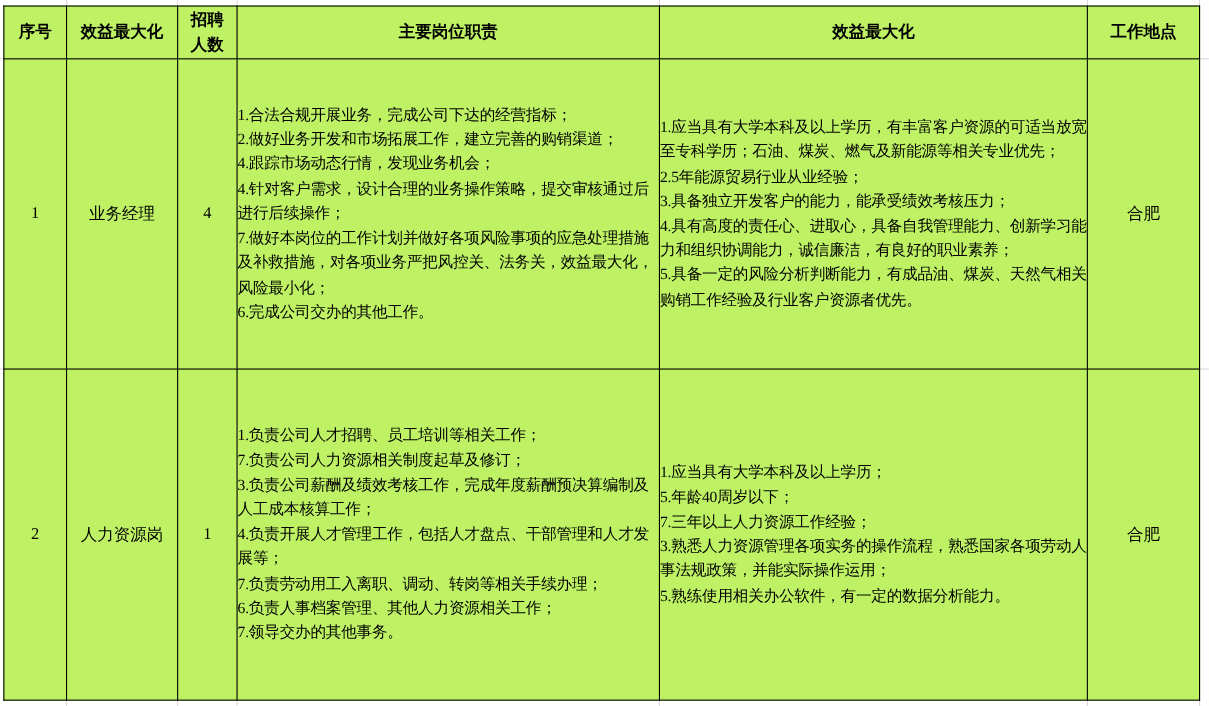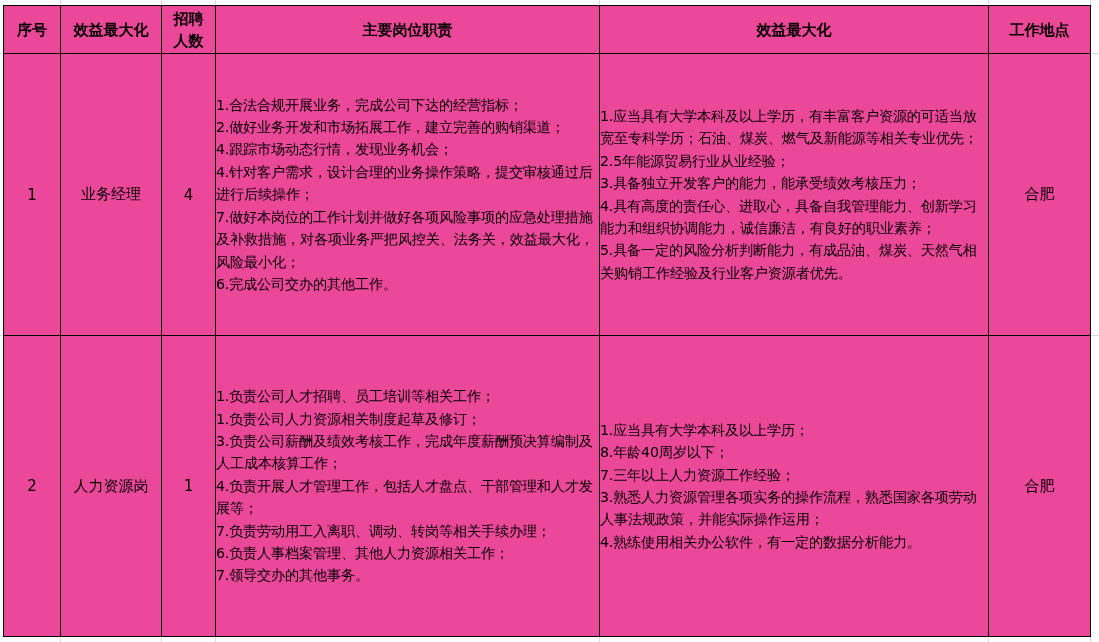--- a/index.html
+++ b/index.html
@@ -22,21 +22,22 @@
   }
   .grid-v { width: 1px; top: 0; height: 642px; }
   .grid-h { height: 1px; left: 0; width: 1099px; }
 
   table.jobs {
     position: absolute;
     left: 3px;
     top: 5px;
     border-collapse: collapse;
     table-layout: fixed;
-    background: #ec4899;
+    background: #bef264;
+    font-family: Liberation Serif, serif;
   }
   table.jobs td, table.jobs th {
     border: 1.5px solid #000;
     padding: 0;
     vertical-align: middle;
   }
   th {
     font-weight: bold;
     font-size: 15px;
     text-align: center;
@@ -113,30 +114,30 @@
         <span class="line">5.具备一定的风险分析判断能力，有成品油、煤炭、天然气相关购销工作经验及行业客户资源者优先。</span>
       </td>
       <td class="center">合肥</td>
     </tr>
     <tr style="height:301px">
       <td class="center">2</td>
       <td class="center">人力资源岗</td>
       <td class="center">1</td>
       <td class="text">
         <span class="line">1.负责公司人才招聘、员工培训等相关工作；</span>
-        <span class="line">1.负责公司人力资源相关制度起草及修订；</span>
+        <span class="line">7.负责公司人力资源相关制度起草及修订；</span>
         <span class="line">3.负责公司薪酬及绩效考核工作，完成年度薪酬预决算编制及人工成本核算工作；</span>
         <span class="line">4.负责开展人才管理工作，包括人才盘点、干部管理和人才发展等；</span>
         <span class="line">7.负责劳动用工入离职、调动、转岗等相关手续办理；</span>
         <span class="line">6.负责人事档案管理、其他人力资源相关工作；</span>
         <span class="line">7.领导交办的其他事务。</span>
       </td>
       <td class="text">
         <span class="line">1.应当具有大学本科及以上学历；</span>
-        <span class="line">8.年龄40周岁以下；</span>
+        <span class="line">5.年龄40周岁以下；</span>
         <span class="line">7.三年以上人力资源工作经验；</span>
         <span class="line">3.熟悉人力资源管理各项实务的操作流程，熟悉国家各项劳动人事法规政策，并能实际操作运用；</span>
-        <span class="line">4.熟练使用相关办公软件，有一定的数据分析能力。</span>
+        <span class="line">5.熟练使用相关办公软件，有一定的数据分析能力。</span>
       </td>
       <td class="center">合肥</td>
     </tr>
   </tbody>
 </table>
 
 </body></html>

